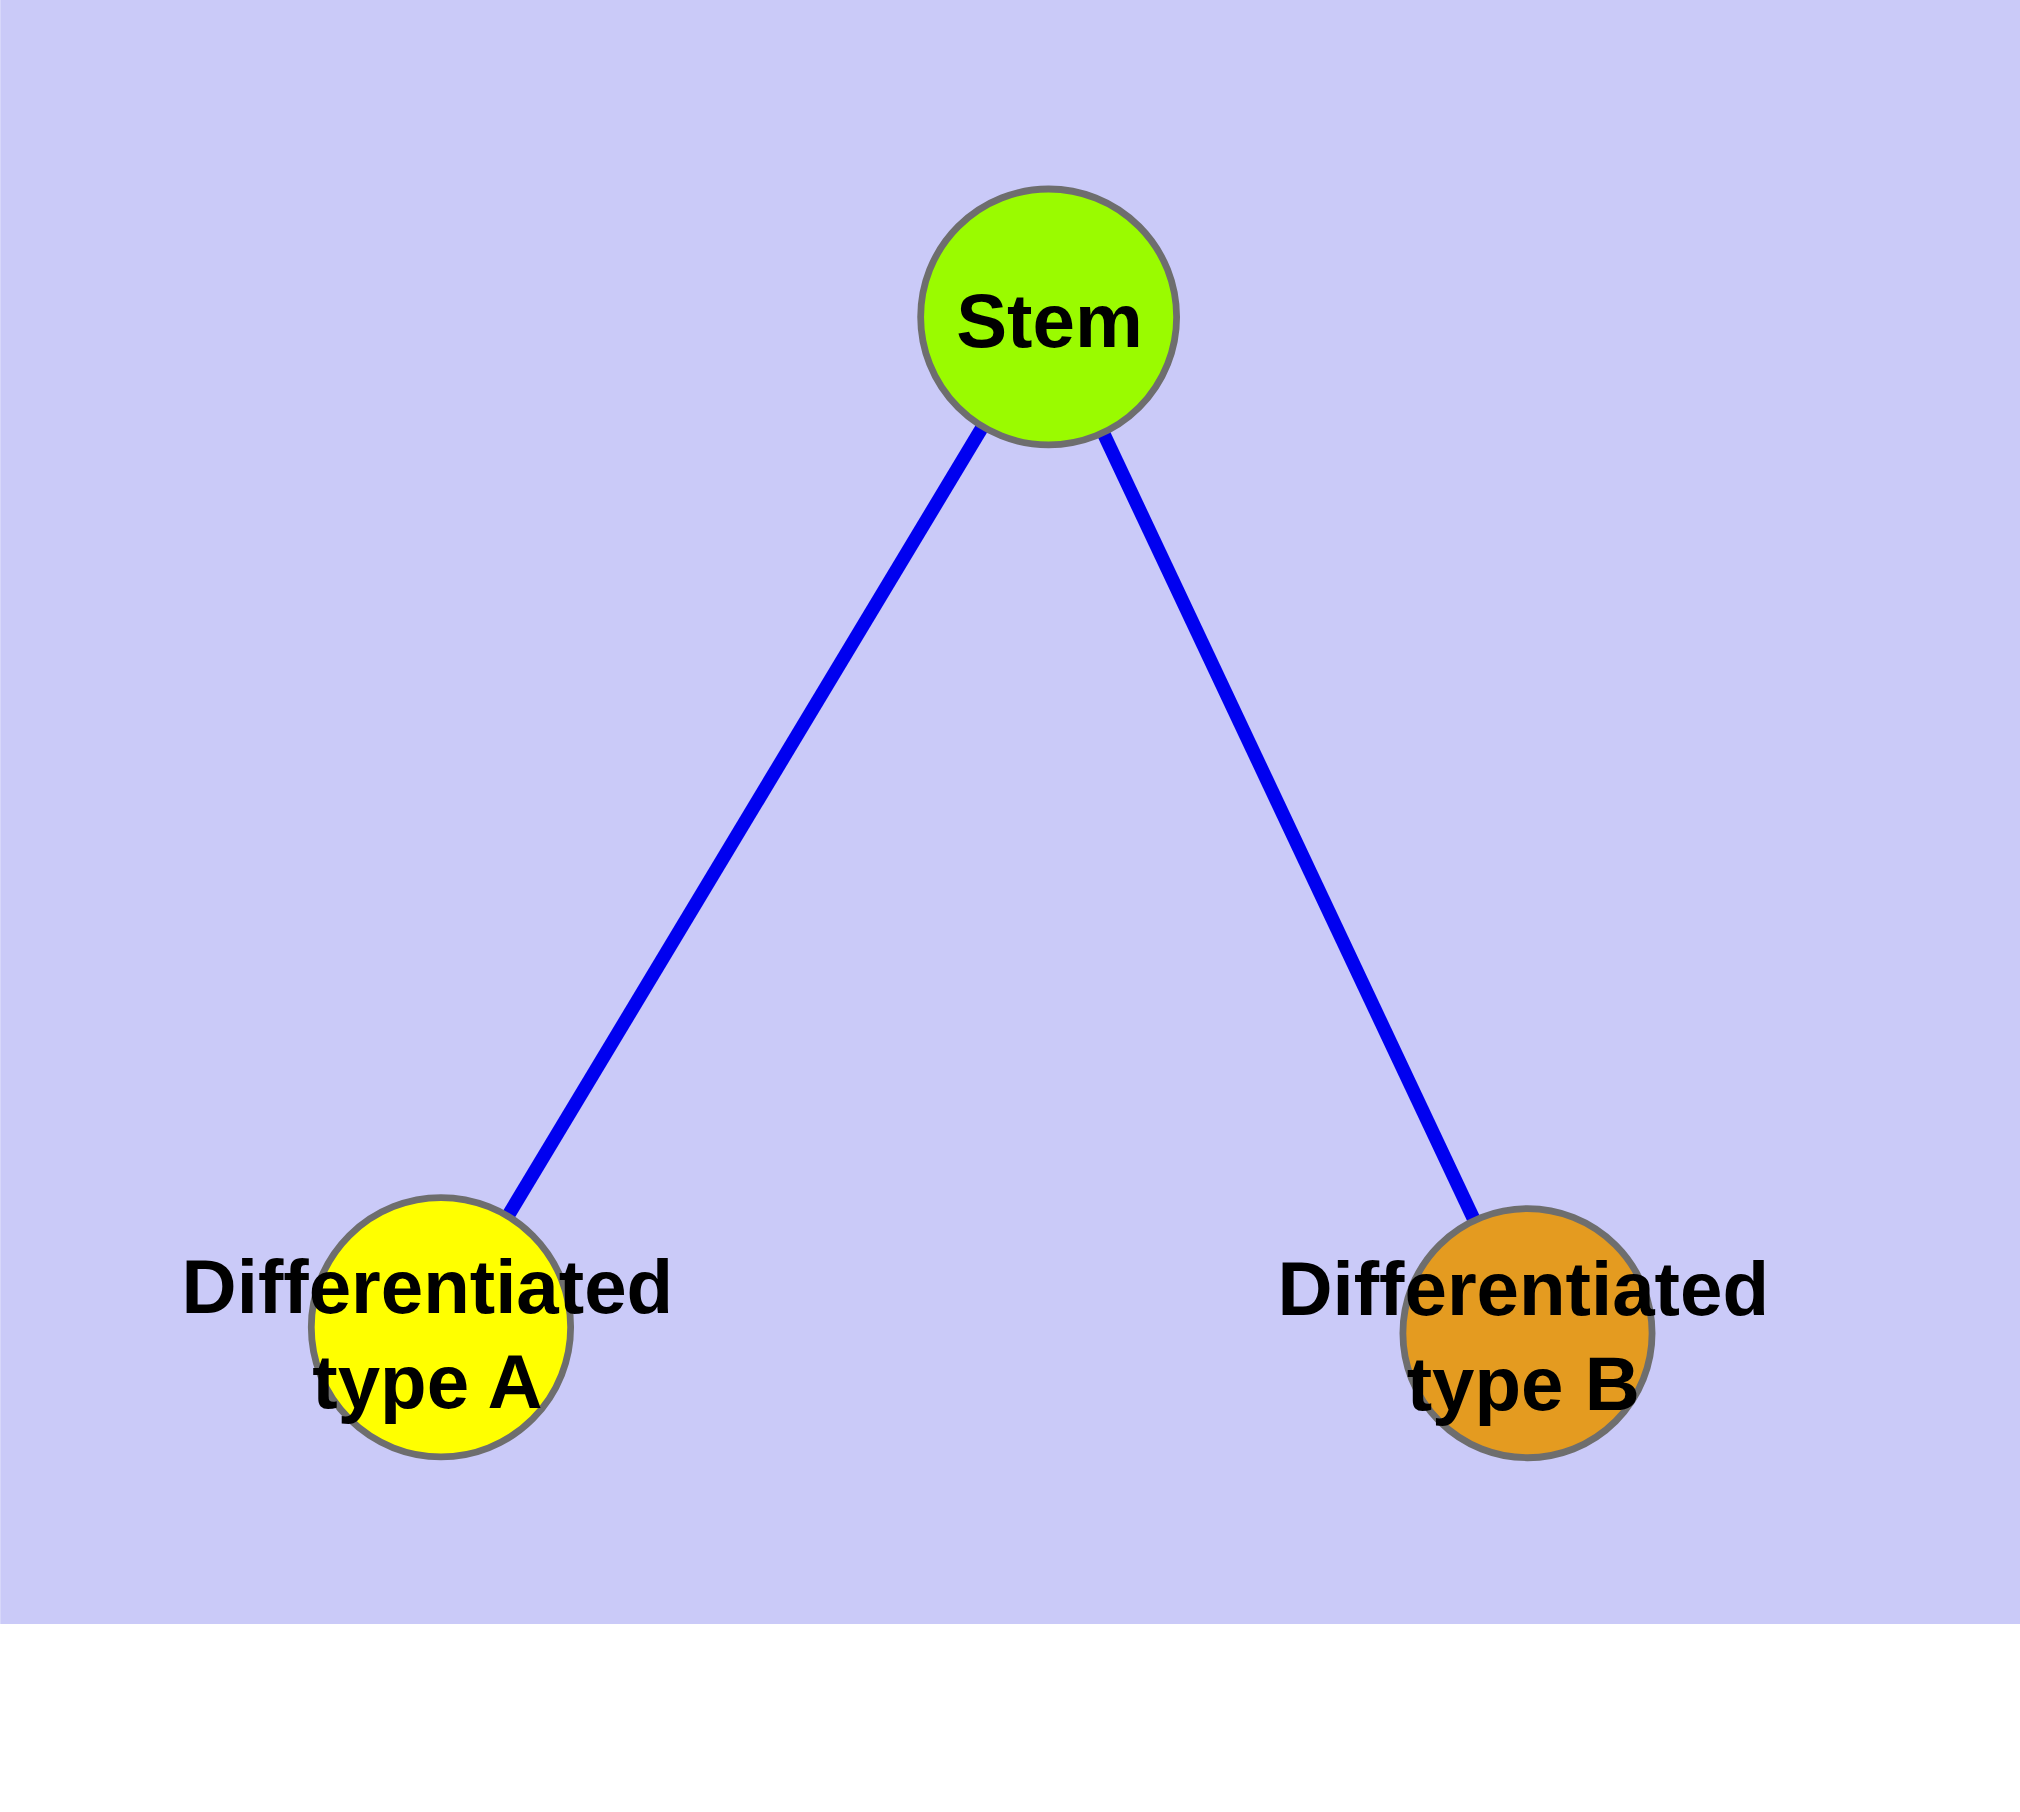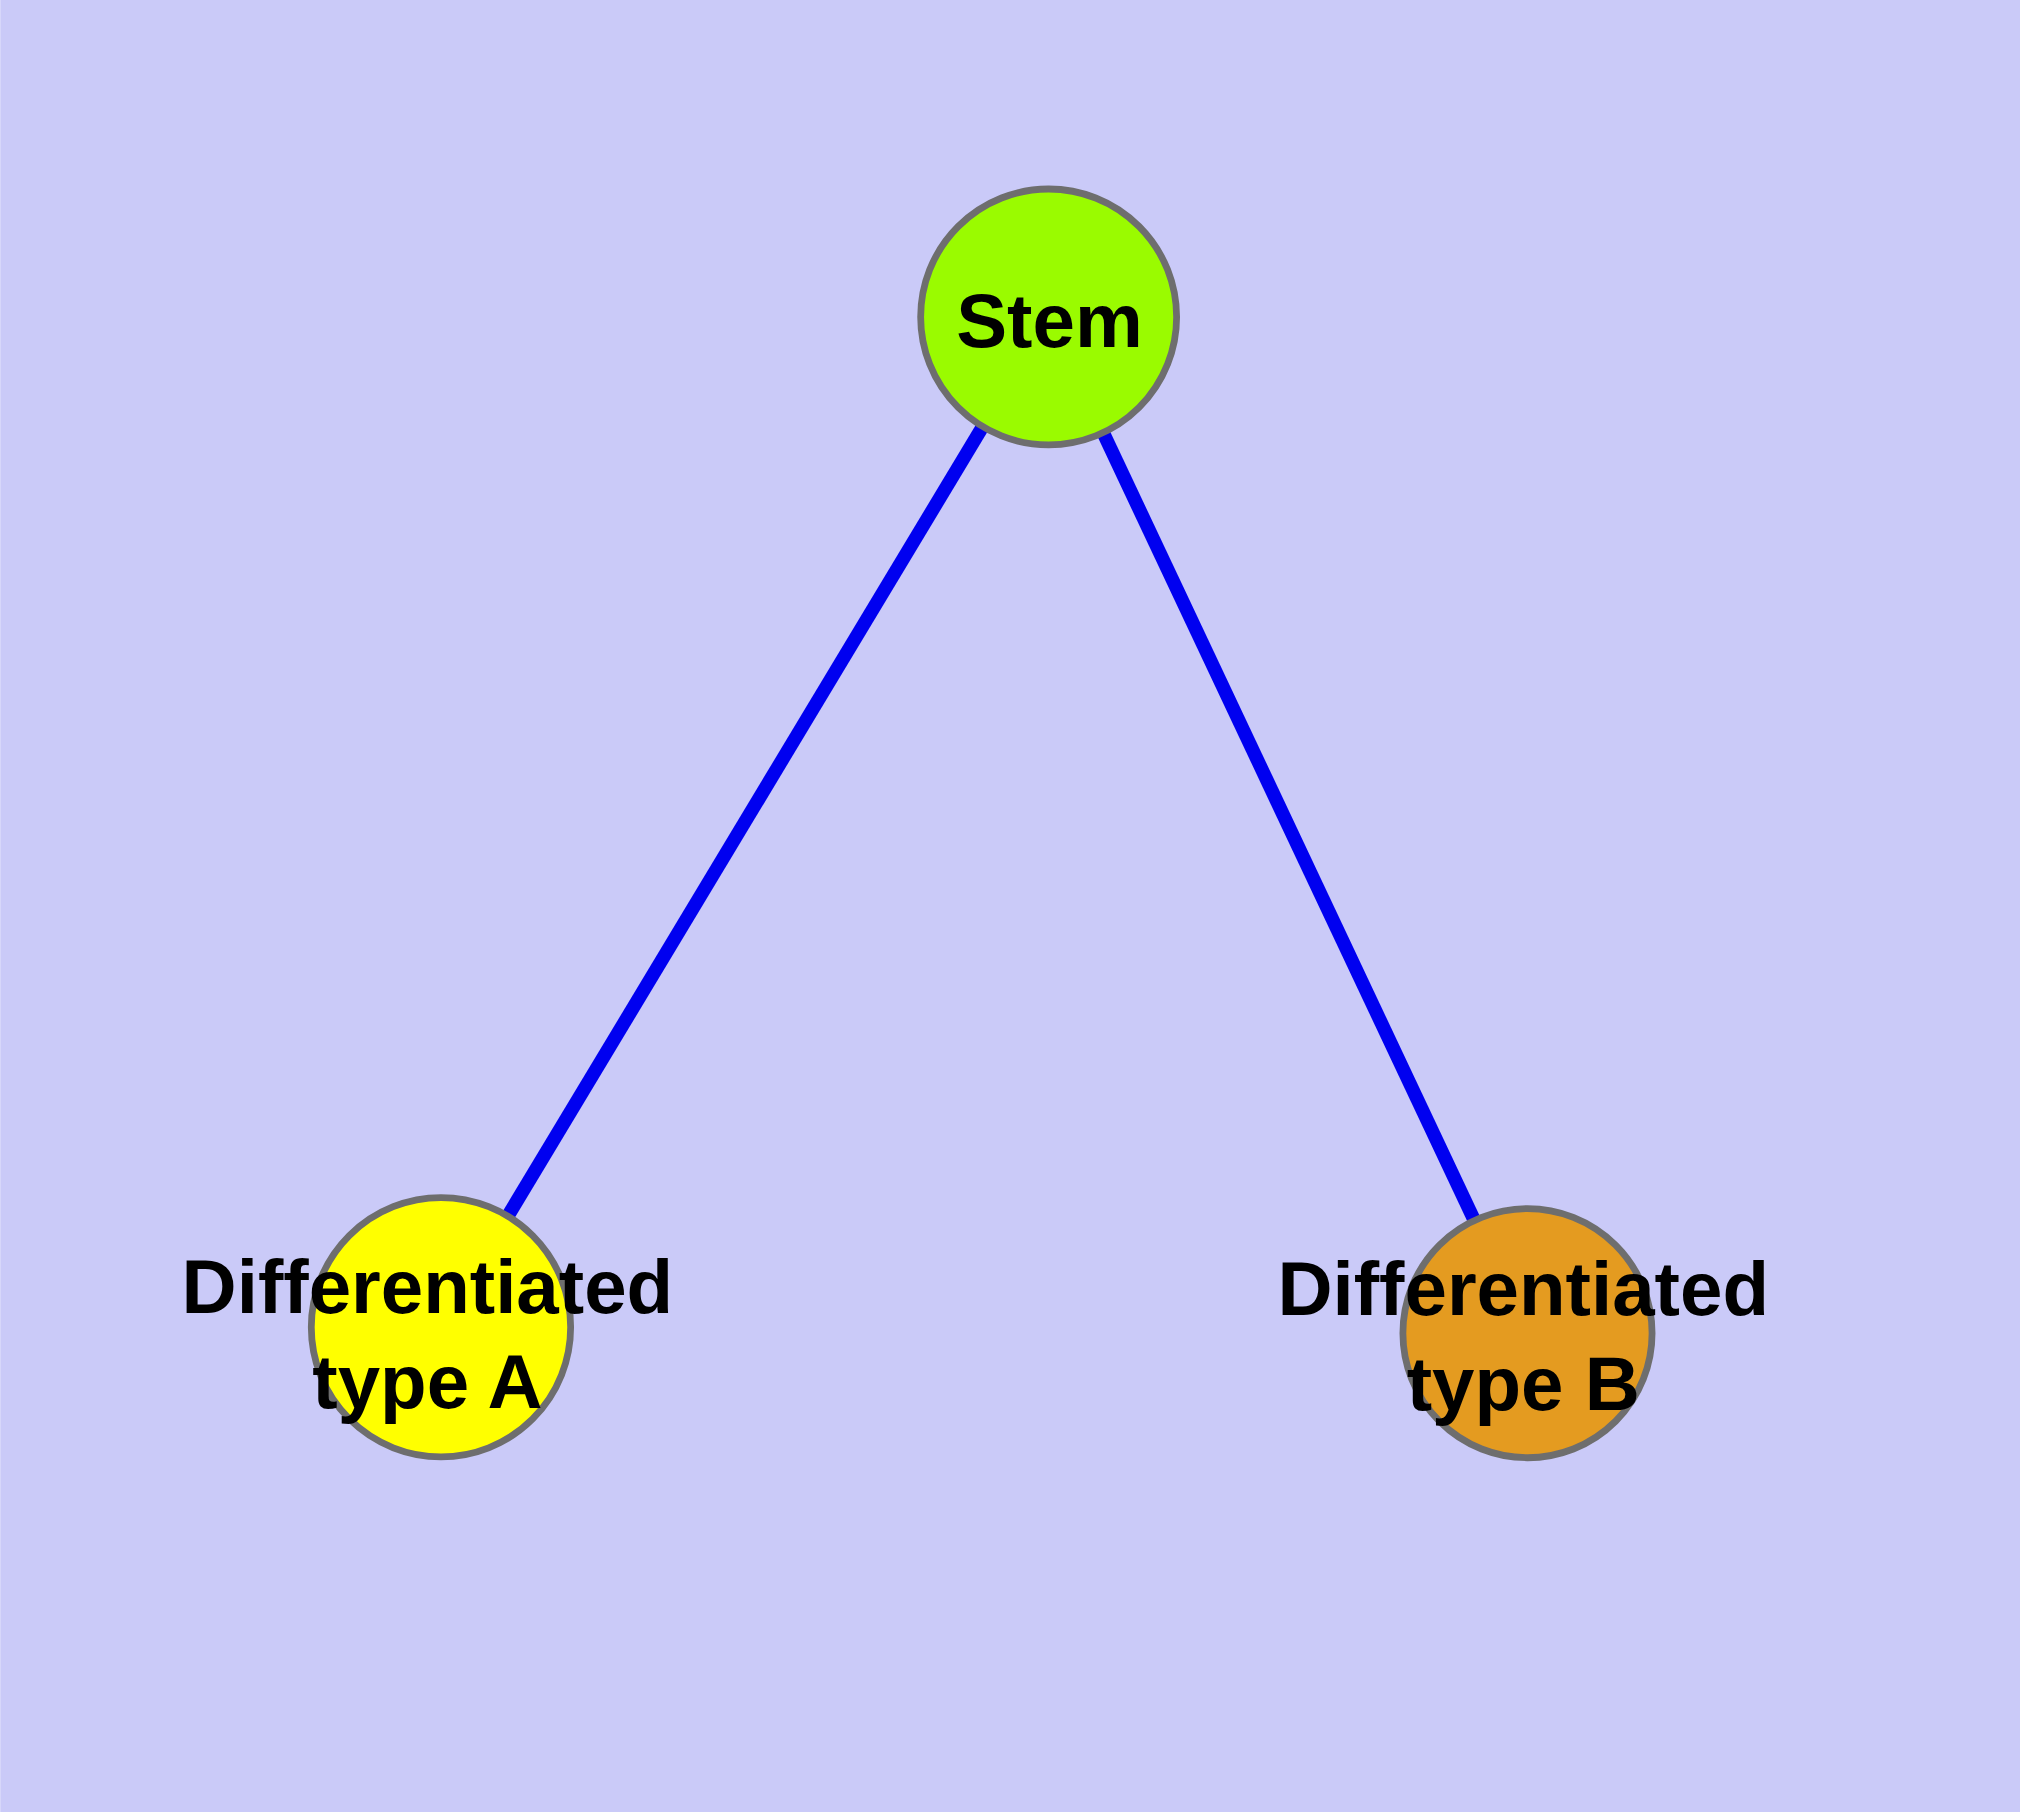--- a/index.html
+++ b/index.html
@@ -3,21 +3,21 @@
 <meta charset="utf-8">
 <style>
   html, body {
     margin: 0;
     padding: 0;
     font-family: "Liberation Sans", sans-serif;
   }
   .stage {
     position: relative;
     width: 2021px;
-    height: 1812px;
+    height: 1624px;
     overflow: hidden;
   }
   svg { display: block; }
   .node-circle { stroke-width: 8px; }
   .edge-line { stroke-width: 16px; fill: none; }
   .node-label {
     font-family: "Liberation Sans", sans-serif;
     font-weight: bold;
     font-size: 90px;
     text-anchor: middle;

